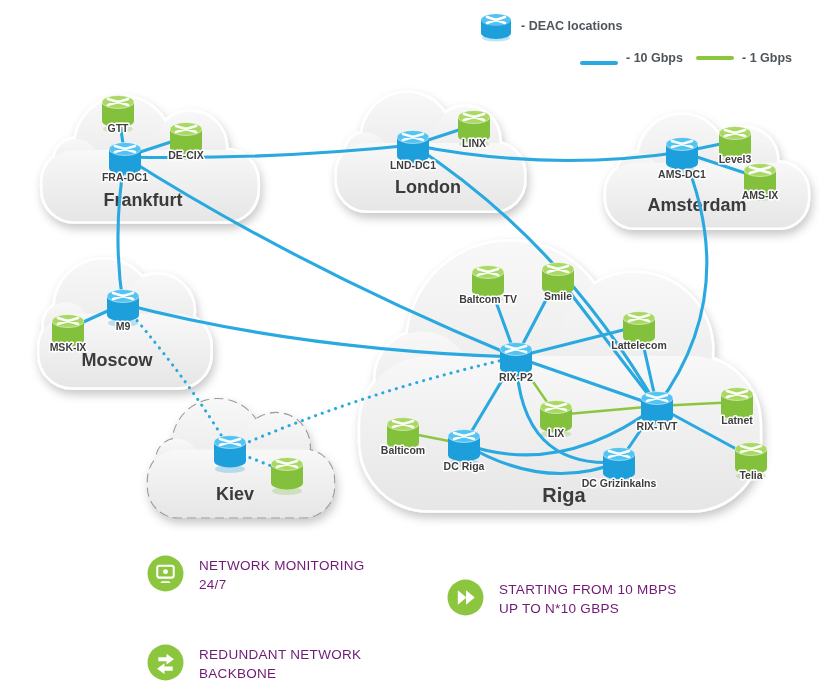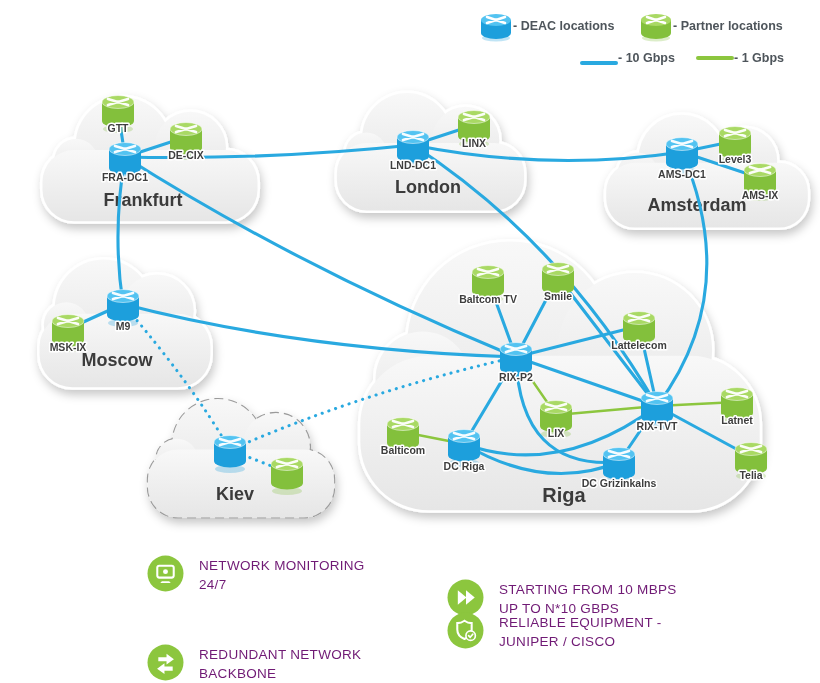--- a/index.html
+++ b/index.html
@@ -5,21 +5,21 @@
   html,body{margin:0;padding:0;background:#fff;}
   #stage{position:relative;width:820px;height:683px;background:#fff;overflow:hidden;
          font-family:"Liberation Sans","DejaVu Sans",sans-serif;}
   #diagram{position:absolute;left:0;top:0;}
   .city{font-size:18px;font-weight:bold;fill:#3b3b3b;text-anchor:middle;
         font-family:"Liberation Sans","DejaVu Sans",sans-serif;}
   .city-big{font-size:20px;}
   .nlabel{font-size:10.5px;font-weight:bold;fill:#3e3e3e;text-anchor:middle;
         font-family:"Liberation Sans","DejaVu Sans",sans-serif;
         paint-order:stroke;stroke:#ffffff;stroke-width:3px;stroke-linejoin:round;}
-  .legend-item{position:absolute;display:flex;align-items:center;}
+  .legend-item{position:absolute;display:flex;align-items:center;gap:8px;}
   .legend-item span{font-size:12.5px;font-weight:bold;color:#4e555b;white-space:nowrap;}
   .lswatch{width:38px;height:4px;border-radius:2px;display:inline-block;}
   .lswatch.blue{background:#29a9e0;}
   .lswatch.green{background:#8cc63e;}
   .feature{position:absolute;display:flex;align-items:flex-start;gap:15px;width:300px;}
   .ftext{font-size:13.5px;line-height:19px;color:#701a75;letter-spacing:.3px;
          white-space:pre-line;padding-top:1px;font-weight:400;}
   .ficon{flex:0 0 auto;width:37px;height:37px;}
 </style>
 </head>
@@ -303,29 +303,20 @@
 
   <div class="legend-item" style="left:479px;top:9px;">
     <svg class="mini" width="34" height="33" viewBox="-17 -17 34 33">
       <ellipse cx="0" cy="12" rx="14" ry="3.5" fill="#1d9fdc" opacity=".28"></ellipse>
       <path d="M-15 -6 L-15 7 A15 6 0 0 0 15 7 L15 -6 Z" fill="#1d9fdc"></path>
       <ellipse cx="0" cy="-6" rx="15" ry="6" fill="#53c3f1"></ellipse>
       <path d="M-9 -9 L9 -3 M-9 -3 L9 -9" stroke="#fff" stroke-width="2.6" stroke-linecap="round" fill="none"></path>
     </svg>
     <span>- DEAC locations</span>
   </div>
-  <div class="legend-item" style="left:639px;top:9px;">
-    <svg class="mini" width="34" height="33" viewBox="-17 -17 34 33">
-      <ellipse cx="0" cy="12" rx="14" ry="3.5" fill="#83c03c" opacity=".28"></ellipse>
-      <path d="M-15 -6 L-15 7 A15 6 0 0 0 15 7 L15 -6 Z" fill="#83c03c"></path>
-      <ellipse cx="0" cy="-6" rx="15" ry="6" fill="#a9d964"></ellipse>
-      <path d="M-9 -9 L9 -3 M-9 -3 L9 -9" stroke="#fff" stroke-width="2.6" stroke-linecap="round" fill="none"></path>
-    </svg>
-    <span>- Partner locations</span>
-  </div>
   <div class="legend-item" style="left:580px;top:51px;align-items:flex-end;">
     <i class="lswatch blue"></i>
     <span>- 10 Gbps</span>
   </div>
   <div class="legend-item" style="left:696px;top:51px;">
     <i class="lswatch green"></i>
     <span>- 1 Gbps</span>
   </div>
 
   <div class="feature" style="left:147px;top:555px;">
@@ -349,23 +340,13 @@
   </div>
   <div class="feature" style="left:447px;top:579px;">
     <svg class="ficon" viewBox="0 0 36 36">
       <circle cx="18" cy="18" r="17.5" fill="#8cc63e"></circle>
       <path d="M10.5 11 l8.5 7 -8.5 7 z" fill="#fff"></path>
       <path d="M18.5 11 l8.5 7 -8.5 7 z" fill="#fff"></path>
     </svg>
     <div class="ftext">STARTING FROM 10 MBPS
 UP TO N*10 GBPS</div>
   </div>
-  <div class="feature" style="left:447px;top:612px;">
-    <svg class="ficon" viewBox="0 0 36 36">
-      <circle cx="18" cy="18" r="17.5" fill="#8cc63e"></circle>
-      <path d="M17 8.5 c2.6 1.8 5 2.3 7 2.3 v6.2 c0 5 -3.4 7.8 -7 9.2 -3.6 -1.4 -7 -4.2 -7 -9.2 v-6.2 c2 0 4.4 -.5 7 -2.3 z" fill="none" stroke="#fff" stroke-width="2"></path>
-      <circle cx="23" cy="23" r="4.6" fill="#8cc63e" stroke="#fff" stroke-width="1.6"></circle>
-      <path d="M21 23 l1.5 1.6 2.6 -3" fill="none" stroke="#fff" stroke-width="1.6" stroke-linecap="round"></path>
-    </svg>
-    <div class="ftext">RELIABLE EQUIPMENT -
-JUNIPER / CISCO</div>
-  </div>
 </div>
 
 </body></html>

